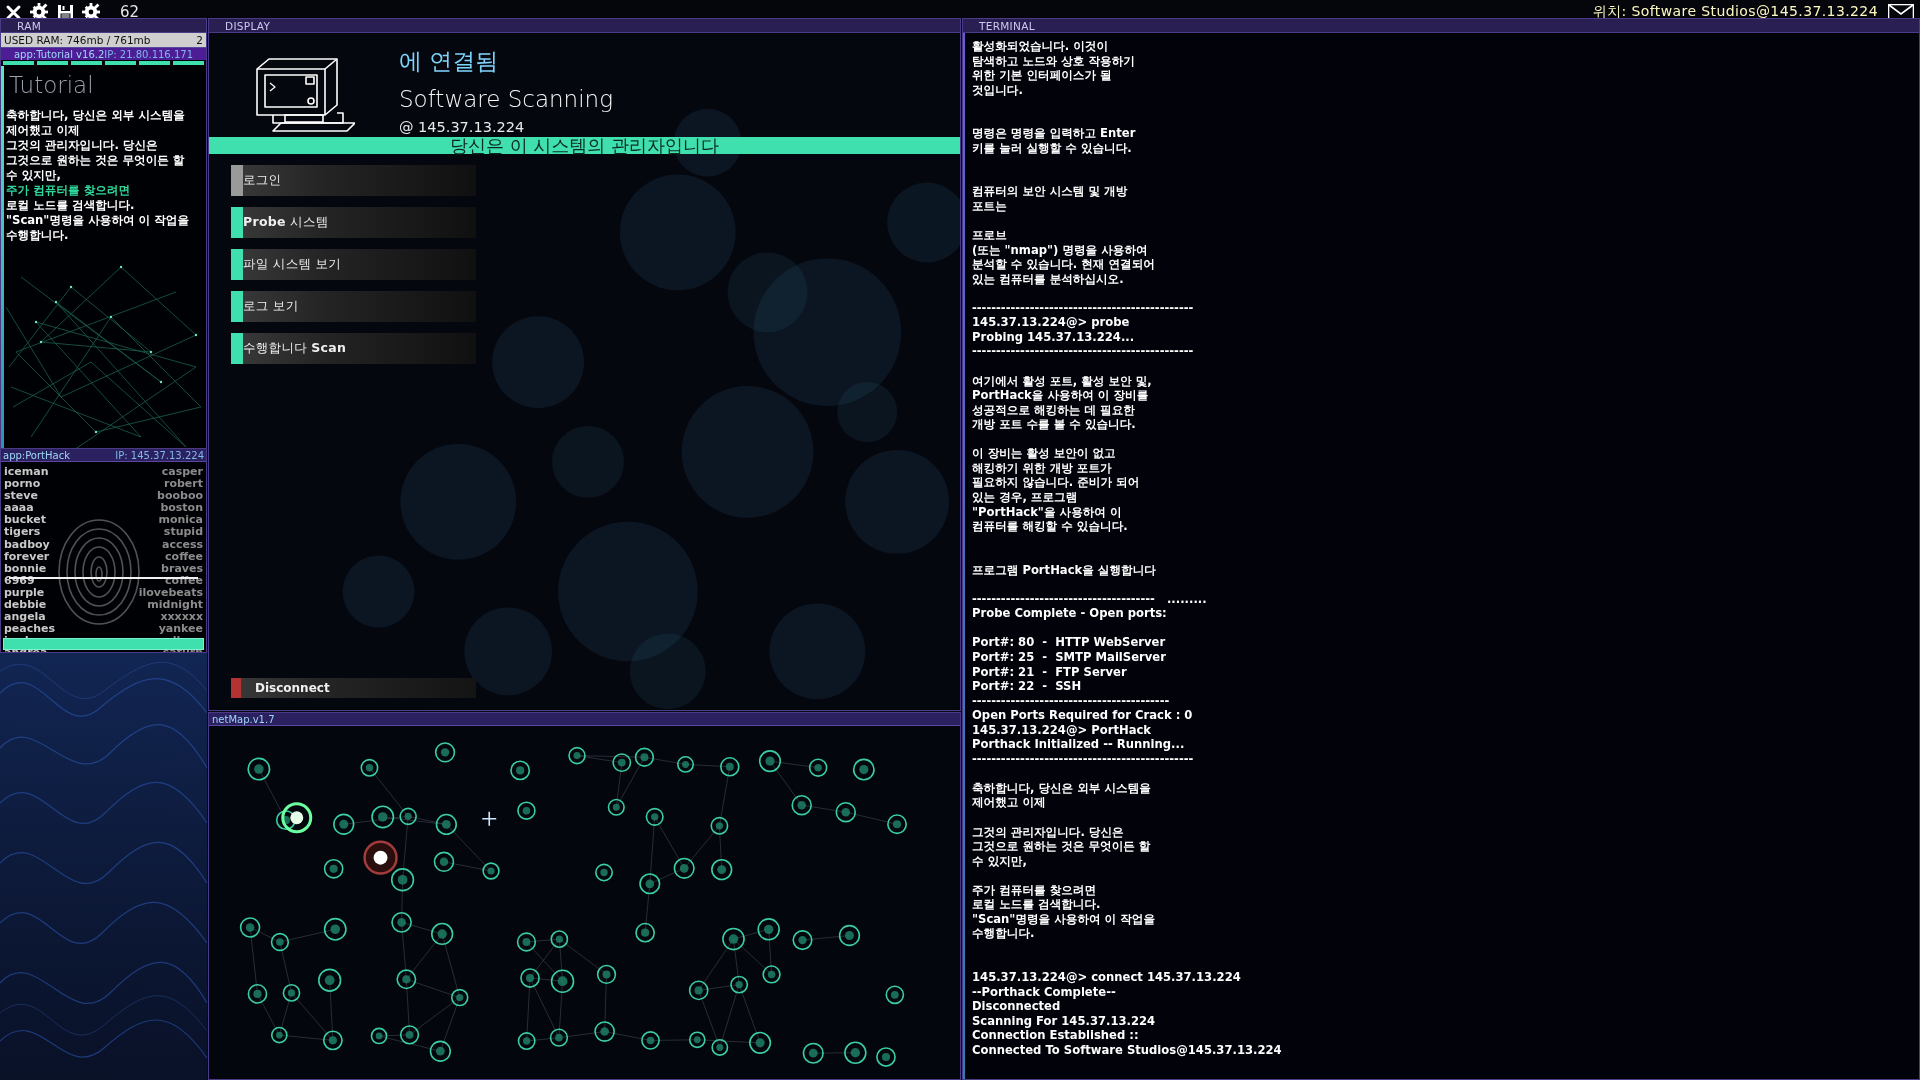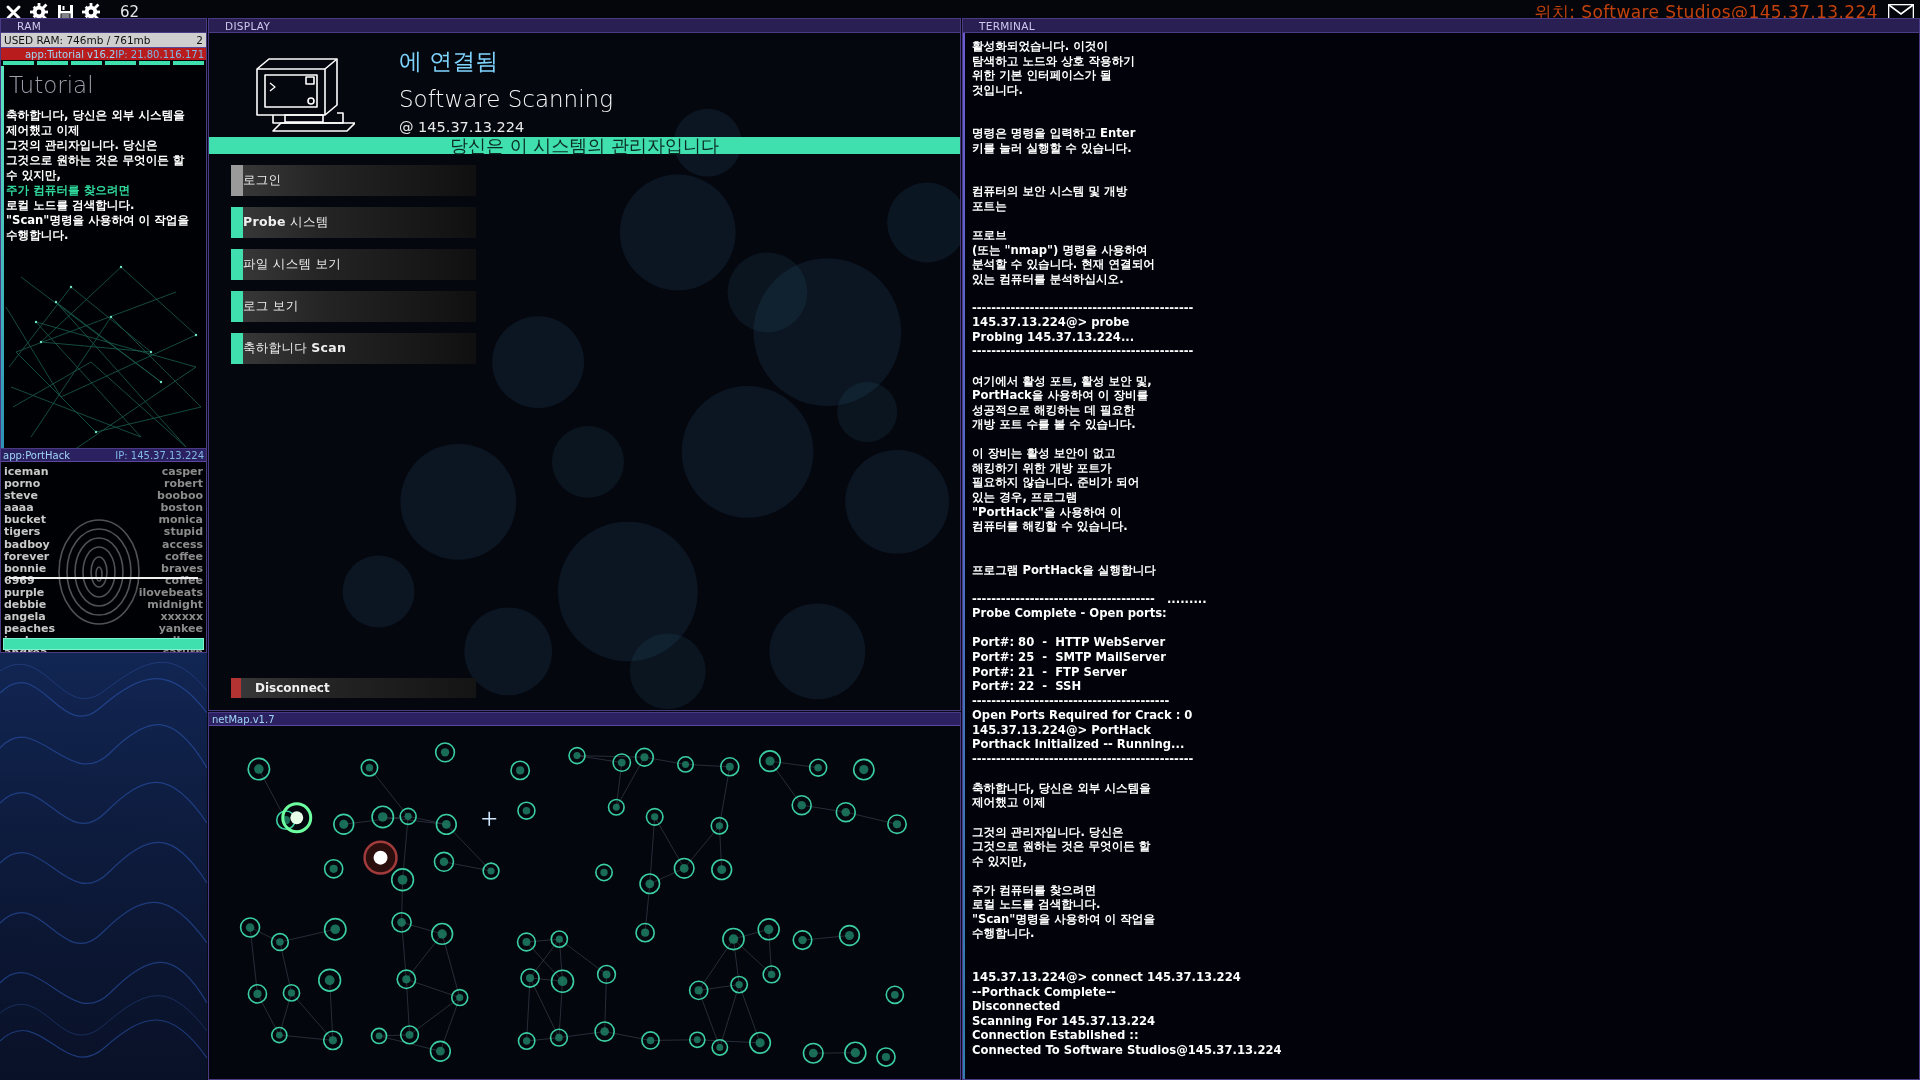--- a/index.html
+++ b/index.html
@@ -15,36 +15,36 @@
   
   #topbar { position:absolute; left:0; top:0; width:1920px; height:24px;
             background:#05060c; display:flex; align-items:center; }
   .tb-icon { width:26px; height:24px; display:flex; align-items:center; justify-content:center;
              color:#f2f2f2; font-size:17px; line-height:1; }
   .tb-icon svg { display:block; }
   #tb-count { color:#e8e8e8; font-size:15px; margin-left:16px;
               font-family:"DejaVu Sans","Liberation Sans",sans-serif; }
   #tb-right { position:absolute; right:6px; top:0; height:24px; display:flex;
               align-items:center; gap:10px; }
-  #tb-loc { color:#c2410c; font-size:17px; letter-spacing:.4px; }
+  #tb-loc { color:#fef9c3; font-size:14px; letter-spacing:.4px; }
   #tb-mail { width:26px; height:17px; position:relative; }
 
   
   .panel { position:absolute; background:#04050b;
            border:1px solid #3b2f6e; }
   .panel-title { height:14px; background:#2a1f52; border-bottom:1px solid #4b3a86;
                  color:#cfc9ef; font-size:10.5px; line-height:14px; padding-left:16px;
                  letter-spacing:.3px; font-family:"DejaVu Sans","Liberation Sans",sans-serif; }
 
   
   #ram { left:0; top:18px; width:207px; height:432px; border-color:#4b3a86; background:#03040a; }
   #ram-bar { height:14px; background:#cfcfcf; color:#111; font-size:10.5px; line-height:14px;
              display:flex; justify-content:space-between; padding:0 3px; }
-  #ram-app { height:13px; background:#b91c1c; color:#9fd6f5; font-size:10px; line-height:13px;
-             display:flex; justify-content:flex-end; padding:0 2px;
+  #ram-app { height:13px; background:#4c1d95; color:#9fd6f5; font-size:10px; line-height:13px;
+             display:flex; justify-content:center; padding:0 2px;
              border-top:1px solid #5a47a0; }
   #ram-app .ip { color:#7fb7e8; }
   #ram-blocks { height:5px; display:flex; gap:3px; padding:0 2px; margin-top:1px; }
   #ram-blocks i { flex:1; background:#3fe0ae; display:block; height:4px; }
   #ram-body { position:relative; height:calc(100% - 34px); overflow:hidden;
               background:#000105; }
   #ram-accent { position:absolute; left:0; top:0; width:3px; height:100%;
                 background:linear-gradient(#5ce6c0,#2a8fb5); }
   #tut-title { color:#9ba0ab; font-size:23px; padding:6px 0 0 8px;
                font-family:"DejaVu Sans","Liberation Sans",sans-serif; font-weight:300; }
@@ -332,21 +332,21 @@
           <div class="dbtn">
             <span class="tick" style="background: rgb(63, 224, 174);"></span>
             <span class="lbl"><span>파일 시스템 보기</span></span>
           </div>
           <div class="dbtn">
             <span class="tick" style="background: rgb(63, 224, 174);"></span>
             <span class="lbl"><span>로그 보기</span></span>
           </div>
           <div class="dbtn">
             <span class="tick" style="background: rgb(63, 224, 174);"></span>
-            <span class="lbl"><span>축하합니다 </span><b>Scan</b></span>
+            <span class="lbl"><span>수행합니다 </span><b>Scan</b></span>
           </div>
         </div>
 
       <div id="disc">
         <span class="tick"></span>
         <span class="lbl">Disconnect</span>
       </div>
     </div>
   </div>
 

